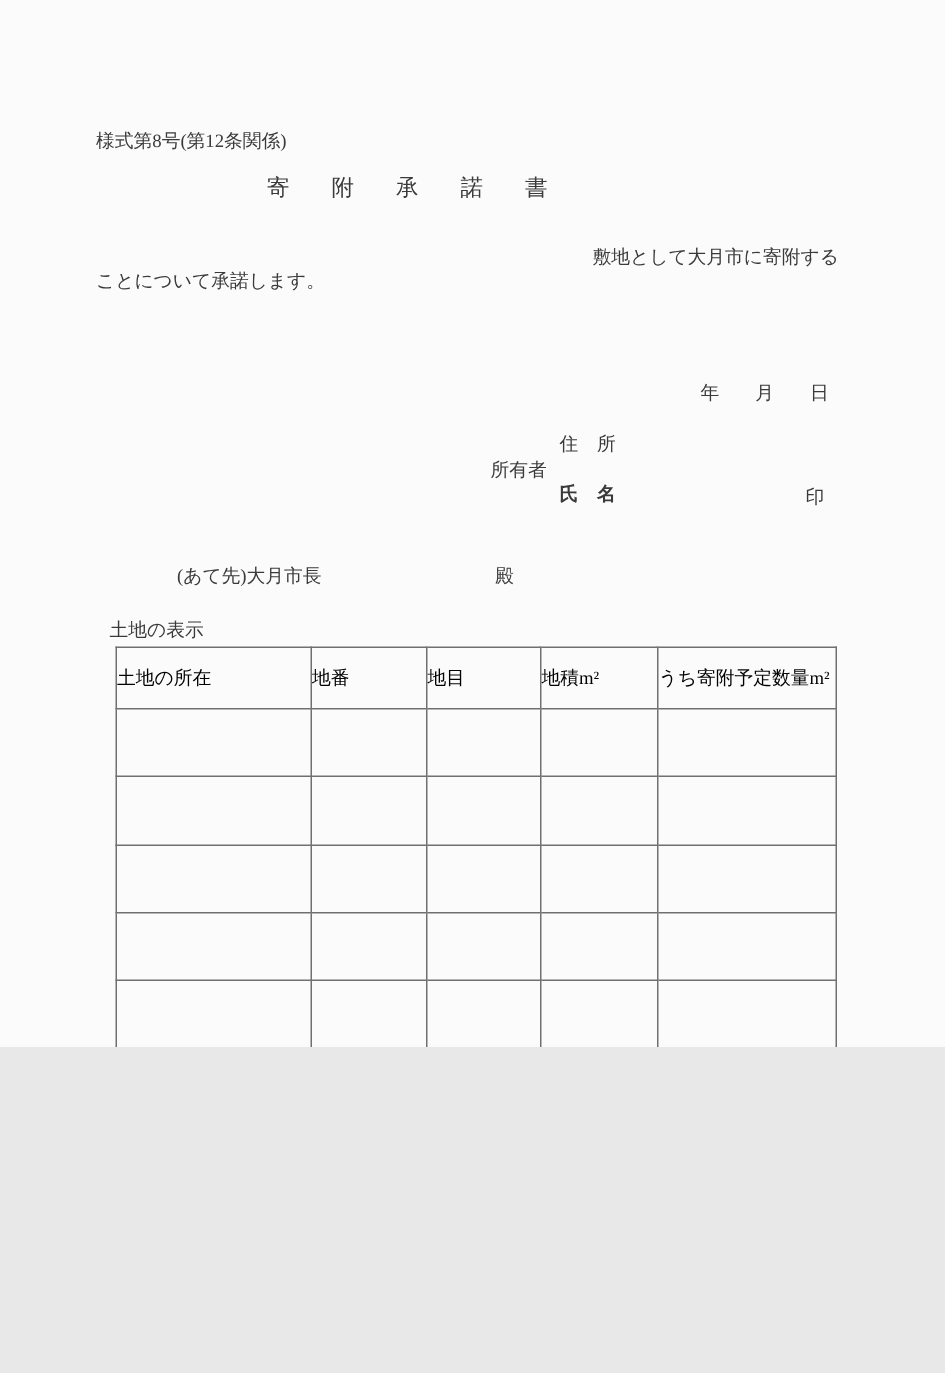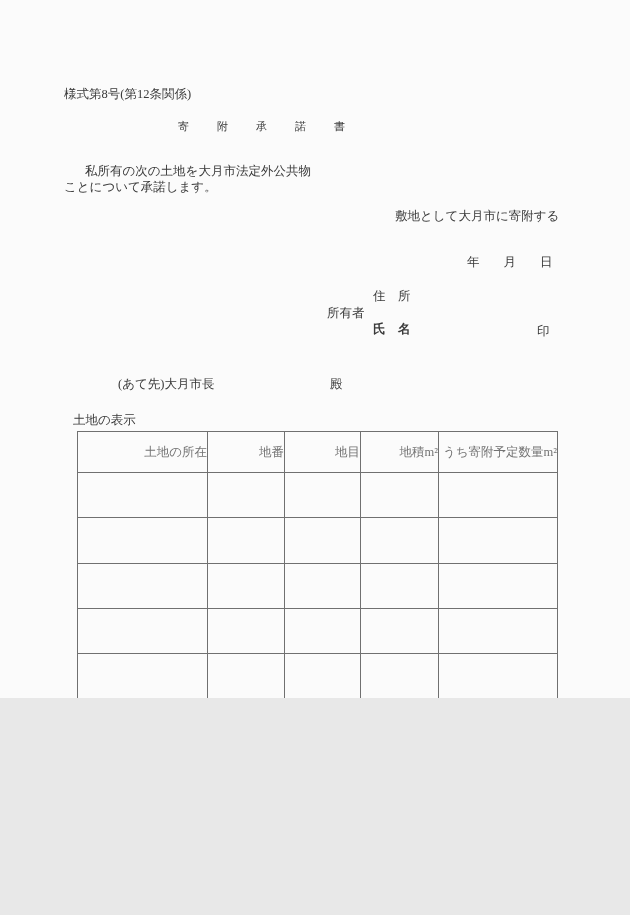--- a/index.html
+++ b/index.html
@@ -13,23 +13,23 @@
     background:#fbfbfb;
     color:#3a3a3a;
     font-size:12.5px;
     line-height:14px;
     overflow:hidden;
     margin:0 auto;
   }
   .abs{position:absolute;white-space:nowrap;}
 
   .form-number{left:64px;top:87px;}
-  .doc-title{left:178px;top:119px;font-size:11px;letter-spacing:28px;}
+  .doc-title{left:178px;top:119px;font-size:15px;letter-spacing:28px;}
   .body-l1-left{left:85px;top:164px;}
-  .body-l1-right{left:395px;top:164px;margin-top:45px;}
+  .body-l1-right{left:395px;top:164px;}
   .body-l2{left:64px;top:180px;}
   .fill-blank{left:312px;top:162px;width:80px;height:16px;}
   .date-line{left:467px;top:255px;letter-spacing:24px;}
   .owner-address{left:373px;top:289px;}
   .owner-group{left:327px;top:306px;}
   .owner-name{left:373px;top:322px;font-weight:bold;}
   .owner-seal{left:537px;top:324px;}
   .addressee{left:118px;top:377px;}
   .honorific{left:330px;top:377px;}
   .table-caption{left:73px;top:413px;}
@@ -38,40 +38,39 @@
     position:absolute;left:77px;top:431px;
     width:480px;
     border-collapse:collapse;
     table-layout:fixed;
   }
   .land-table th,.land-table td{
     border:1px solid #707070;
     padding:0;
     font-weight:normal;
     font-size:12.5px;
-    color:#737373;
-    text-align:right;
+    color:#000000;
+    text-align:left;
     vertical-align:middle;
   }
   .land-table th{height:40px;}
   .land-table td{height:44.3px;}
 
   .note-l1{left:65px;top:749px;}
   .note-l2{left:78px;top:812px;}
 </style>
 </head>
 <body>
 
 <div class="page">
 
   <div class="abs form-number">様式第8号(第12条関係)</div>
 
   <div class="abs doc-title">寄附承諾書</div>
 
-  <div class="abs body-l1-left">私所有の次の土地を大月市法定外公共物</div>
   <div class="abs fill-blank"></div>
   <div class="abs body-l1-right">敷地として大月市に寄附する</div>
   <div class="abs body-l2">ことについて承諾します。</div>
 
   <div class="abs date-line">年月日</div>
 
   <div class="abs owner-group">所有者</div>
   <div class="abs owner-address">住　所</div>
   <div class="abs owner-name">氏　名</div>
   <div class="abs owner-seal">印</div>

